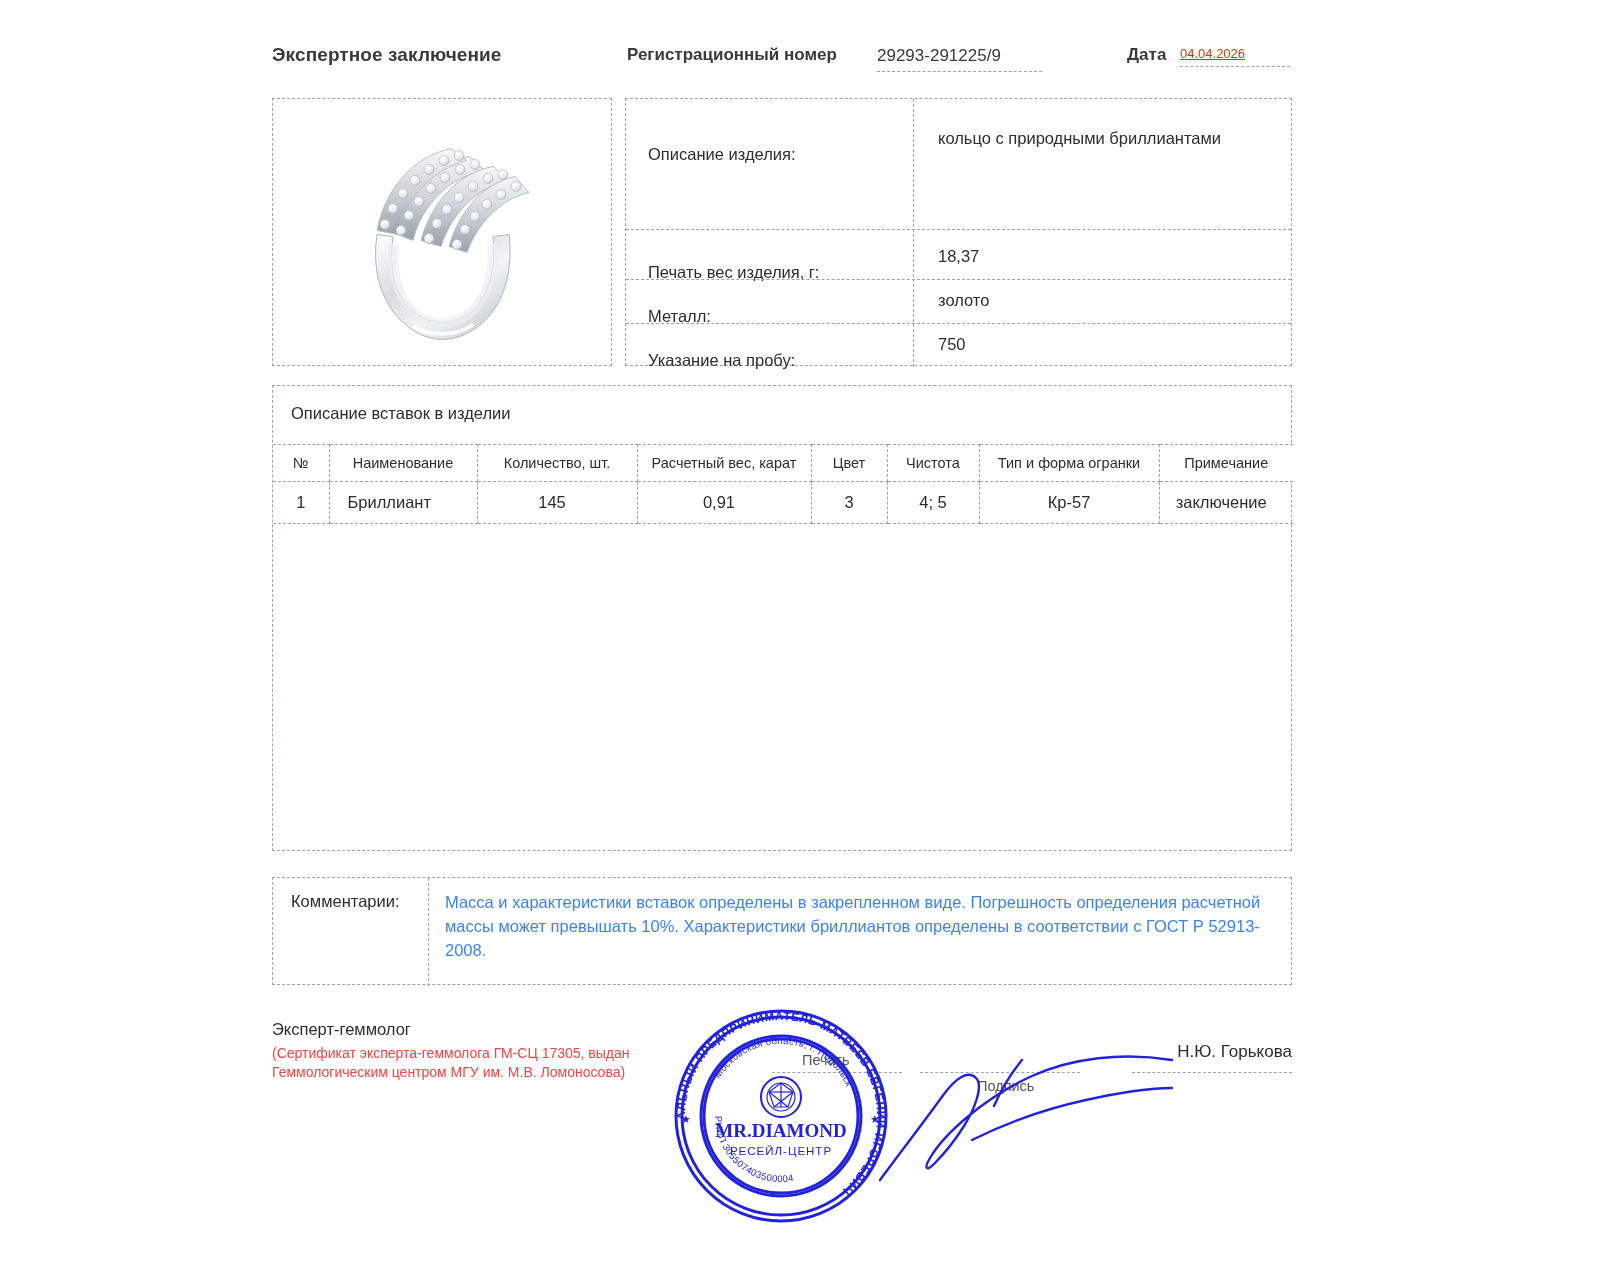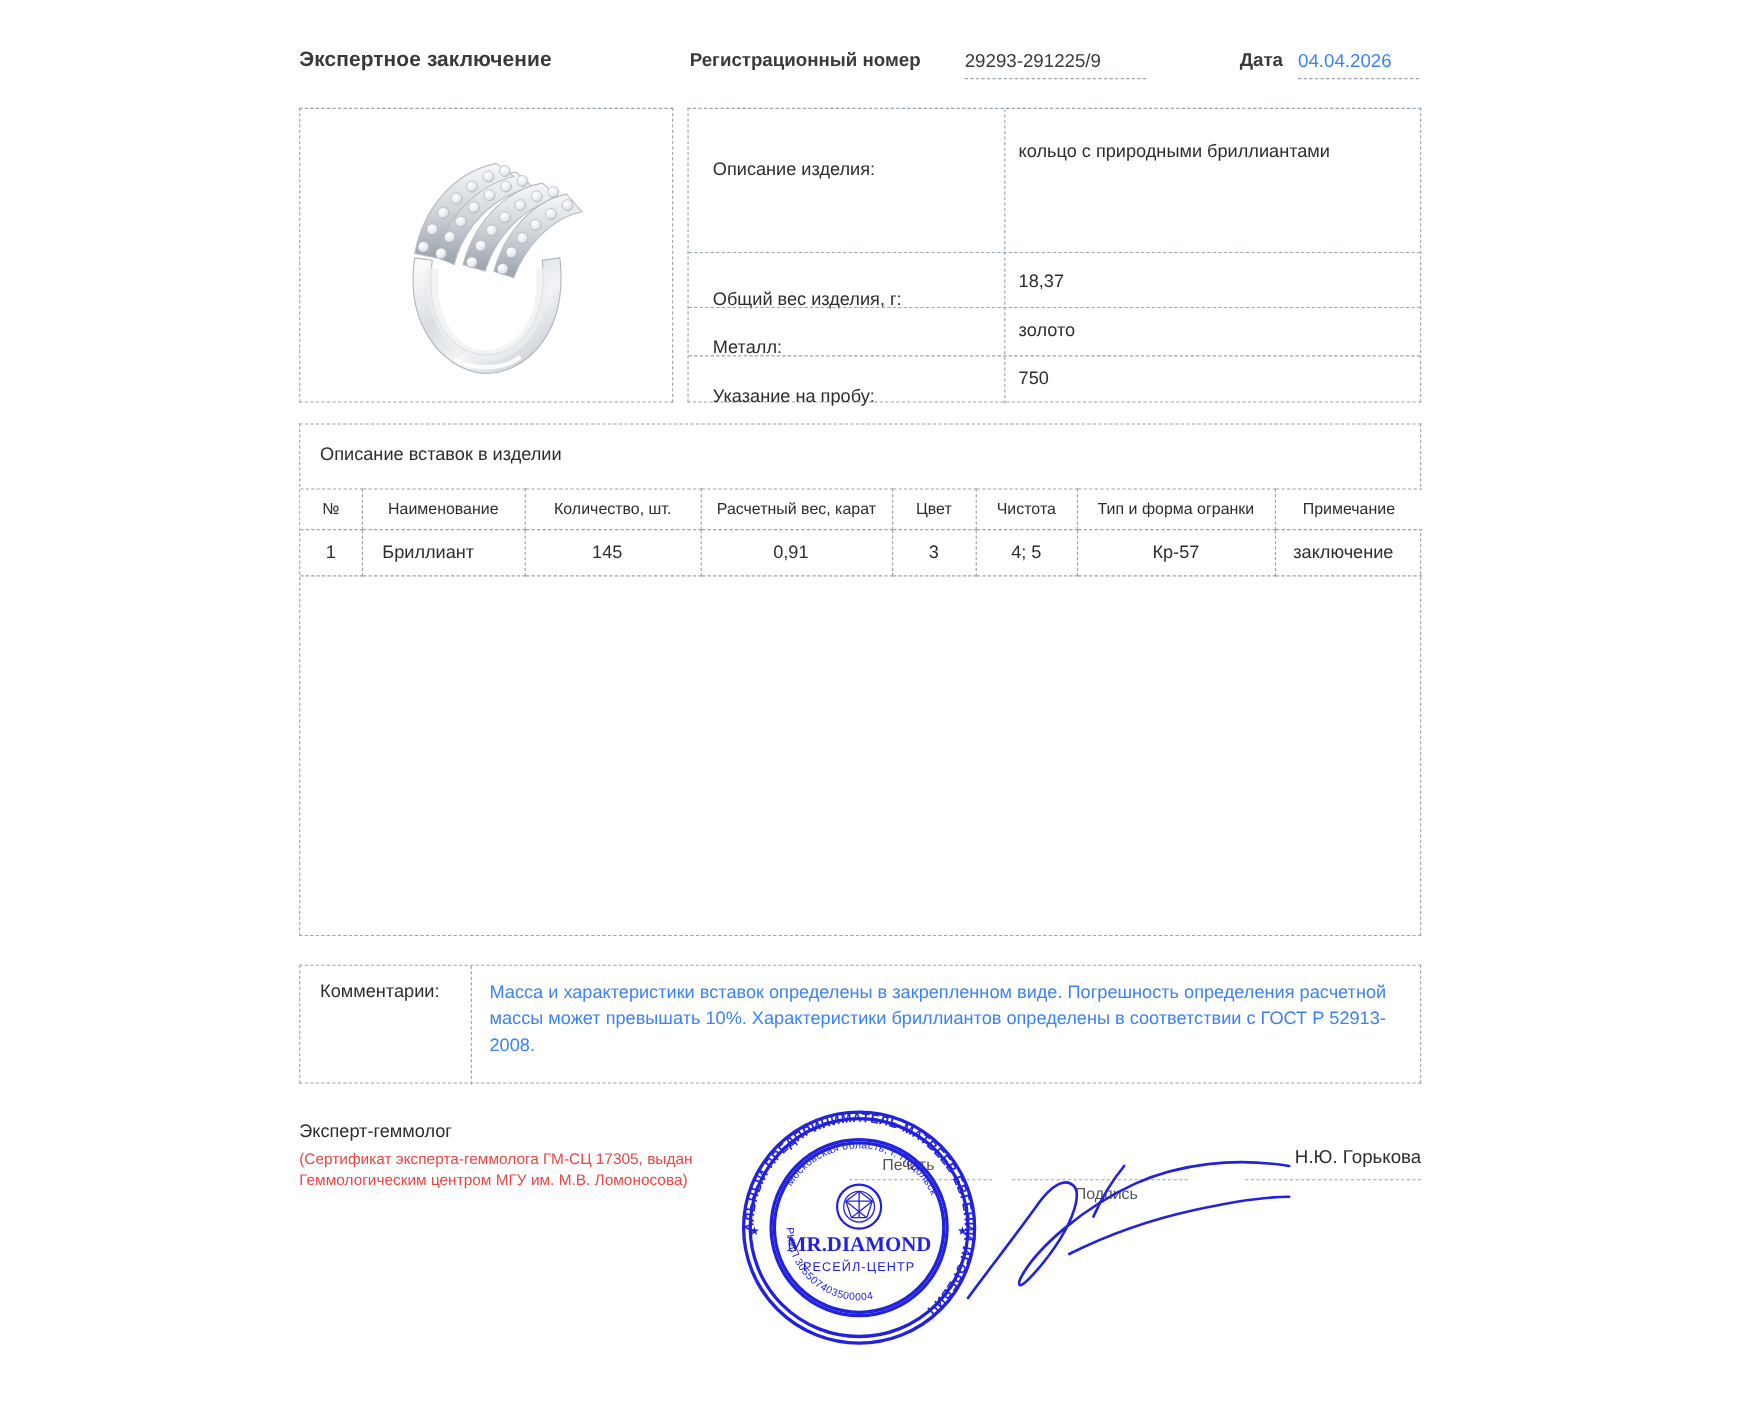--- a/index.html
+++ b/index.html
@@ -59,24 +59,25 @@
     position: absolute;
     left: 855px; top: 7px;
     font-size: 17px;
     font-weight: bold;
     color: #3a3a3a;
   }
   .hdr-date-value {
     position: absolute;
     left: 908px; top: 8px;
     width: 110px;
-    font-size: 17px;
-    color: #3b82f6;
+    font-size: 13px;
+    color: #c2410c;
     border-bottom: 1px dashed #9aa4ad;
     padding-bottom: 5px;
+    text-decoration: underline;
   }
 
   
   .photo-box {
     position: absolute;
     left: 272px;
     top: 98px;
     width: 340px;
     height: 268px;
     border: 1px dashed #9aa4ad;
@@ -111,21 +112,21 @@
   .prop-label {
     position: absolute;
     left: 22px;
     top: 12px;
     font-size: 16.5px;
     color: #2d2d2d;
     margin-top: 16px;
   }
   .prop-value {
     position: absolute;
-    left: 300px;
+    left: 312px;
     top: 12px;
     font-size: 16.5px;
     color: #2d2d2d;
     width: 350px;
   }
   .vdiv {
     position: absolute;
     left: 287px;
     top: 0;
     width: 0;
@@ -399,21 +400,21 @@
     <div class="vdiv"></div>
 
     <div class="prop-row" style="top:18px;">
       <div class="prop-label">Описание изделия:</div>
       <div class="prop-value">кольцо с природными бриллиантами</div>
     </div>
 
     <div class="hdiv" style="top:130px;"></div>
 
     <div class="prop-row" style="top:136px;">
-      <div class="prop-label">Общий вес изделия, г:</div>
+      <div class="prop-label">Печать вес изделия, г:</div>
       <div class="prop-value">18,37</div>
     </div>
 
     <div class="hdiv" style="top:180px;"></div>
 
     <div class="prop-row" style="top:180px;">
       <div class="prop-label">Металл:</div>
       <div class="prop-value">золото</div>
     </div>
 

